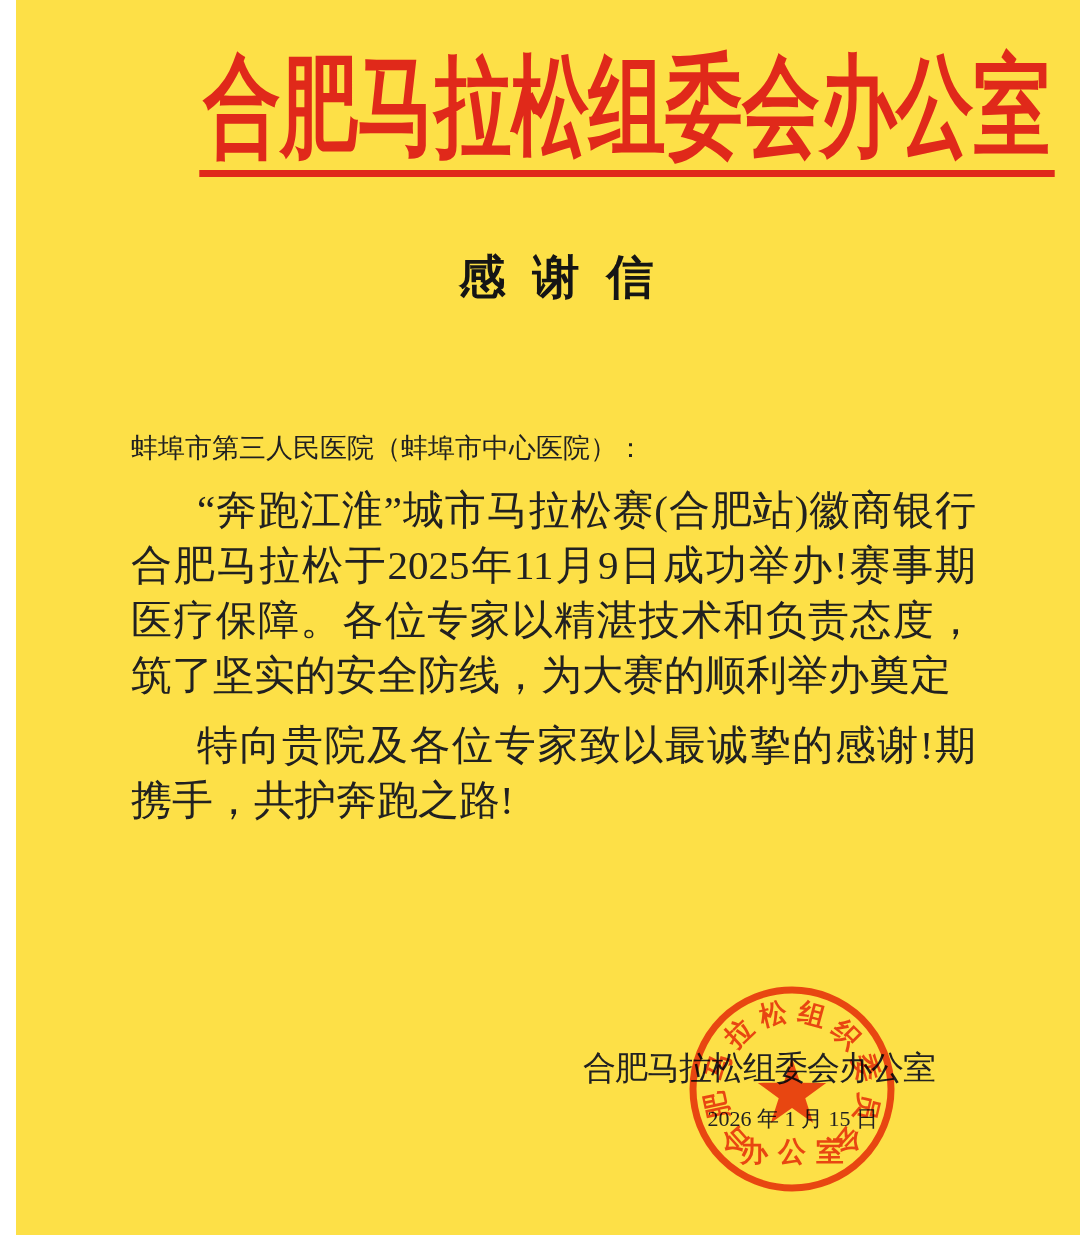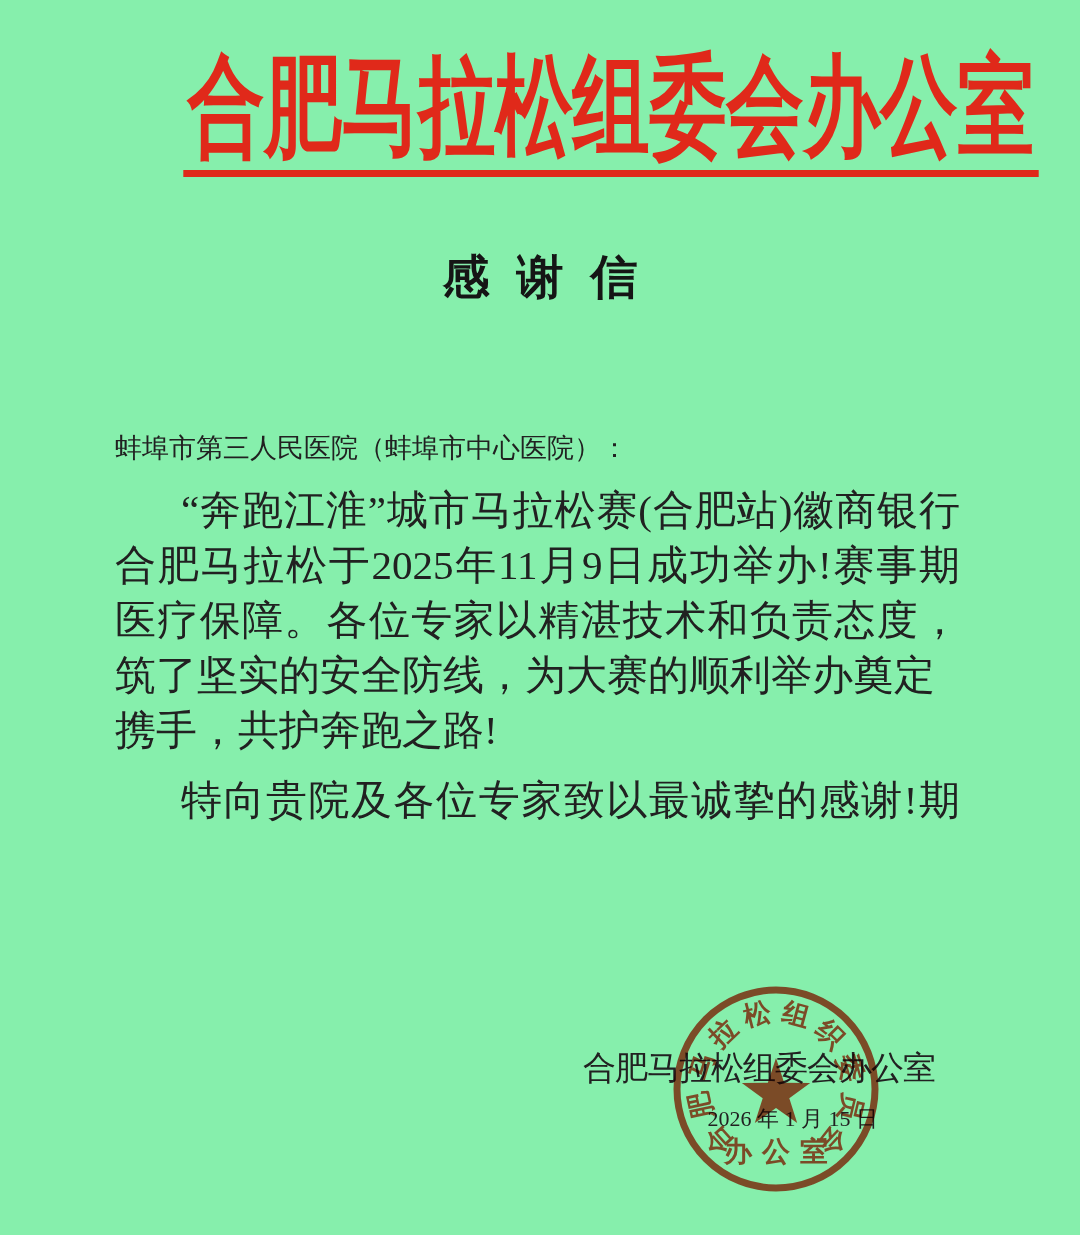--- a/index.html
+++ b/index.html
@@ -1,21 +1,21 @@
 <!DOCTYPE html>
 <html><head>
 <meta charset="utf-8">
 <style>
   html,body{margin:0;padding:0;}
   body{
     width:1080px;height:1235px;background:#ffffff;position:relative;
     font-family:"Liberation Serif","DejaVu Serif",serif;
     overflow:hidden;
   }
-  .page{position:absolute;inset:0;background:#86efac;}
+  .page{position:absolute;inset:0;background:#fde047;margin-left:16px;}
 
   
   .letterhead{
     position:absolute;top:52px;left:0;width:1080px;
     text-align:center;line-height:1;
     white-space:nowrap;
   }
   .letterhead-text{
     display:inline-block;
     font-size:110px;font-weight:bold;color:#e0291a;
@@ -83,22 +83,22 @@
   <h1 class="letter-title">感谢信</h1>
 
   <div class="body-block">
     <div class="recipient">蚌埠市第三人民医院（蚌埠市中心医院）：</div>
 
     <div class="line ind">“奔跑江淮”城市马拉松赛(合肥站)徽商银行2025</div>
     <div class="line">合肥马拉松于2025年11月9日成功举办!赛事期间，贵院</div>
     <div class="line">医疗保障。各位专家以精湛技术和负责态度，为参赛选手构</div>
     <div class="line last">筑了坚实的安全防线，为大赛的顺利举办奠定了坚实基础。</div>
 
+    <div class="line ind para-gap">特向贵院及各位专家致以最诚挚的感谢!期盼来年再次</div>
     <div class="line last">携手，共护奔跑之路!</div>
-    <div class="line ind para-gap">特向贵院及各位专家致以最诚挚的感谢!期盼来年再次</div>
   </div>
 
   <div class="sig-org">合肥马拉松组委会办公室</div>
 
   <div class="sig-date">2026 年 1 月 15 日</div>
 
   <svg class="seal" viewBox="-108 -108 216 216">
     <circle cx="0" cy="0" r="99" fill="none" stroke="#e8381e" stroke-width="7"></circle>
     <path id="sealArc" d="M -36.0 57.7 A 68 68 0 1 1 36.0 57.7" fill="none"></path>
     <text font-size="27" fill="#e8381e">

